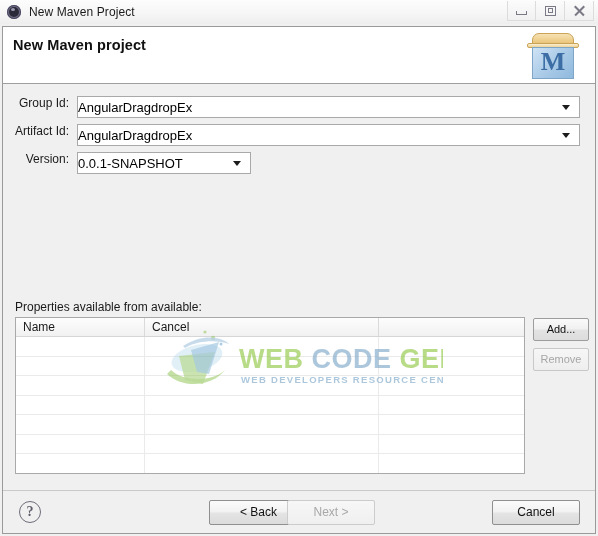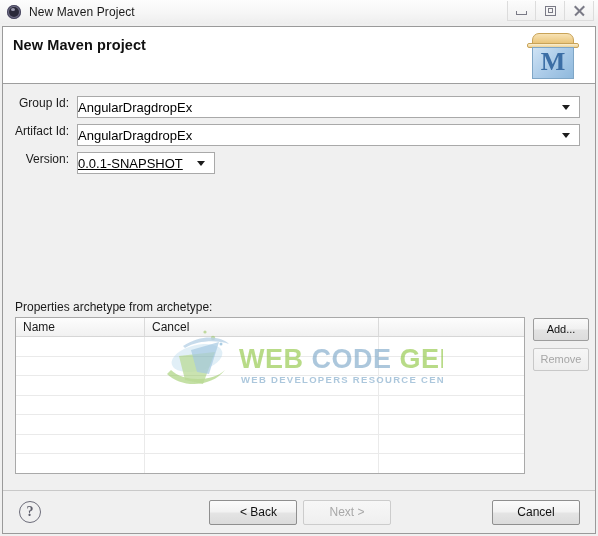--- a/index.html
+++ b/index.html
@@ -240,21 +240,21 @@
   .combo-arrow {
     position: absolute;
     right: 9px; top: 50%;
     margin-top: -2px;
     width: 0; height: 0;
     border-left: 4.5px solid transparent;
     border-right: 4.5px solid transparent;
     border-top: 5px solid #1c1c1c;
   }
   .combo.wide  { width: 503px; }
-  .combo.narrow{ width: 138px; text-decoration: underline; }
+  .combo.narrow{ width: 174px; }
 
   
   .props-label {
     position: absolute;
     left: 12px; top: 216px;
     font-size: 12px;
     color: #1a1a1a;
     white-space: nowrap;
   }
   .table-wrap {
@@ -465,21 +465,21 @@
 
       <div class="form-row" style="top:68px;">
         <div class="form-label">Version:</div>
         <div class="combo narrow">
           <div class="combo-text">0.0.1-SNAPSHOT</div>
           <div class="combo-arrow"></div>
         </div>
       </div>
 
 
-      <div class="props-label">Properties archetype from archetype:</div>
+      <div class="props-label">Properties available from available:</div>
 
       <div class="table-wrap">
         <div class="table-head">
           <div class="th c0">Name</div>
           <div class="th c1">Cancel</div>
           <div class="th c2"></div>
         </div>
         <div class="table-body">
           <div class="trow">
             <div class="td c0"></div>
@@ -544,18 +544,18 @@
       <div class="advanced">
         <div class="adv-tri"></div>
         <span class="adv-label">Advanced</span>
       </div>
 
     </div>
 
     <div class="buttonbar">
       <div class="help-icon">?</div>
       <div class="dlg-btn" style="left:206px;padding-left:11px;">&lt; Back</div>
-      <div class="dlg-btn disabled" style="left:300px;">Next &gt;</div>
+      <div class="dlg-btn disabled" style="left:284px;">Next &gt;</div>
       <div class="dlg-btn" style="left:489px;">Cancel</div>
     </div>
 
   </div>
 </div>
 
 </body></html>

